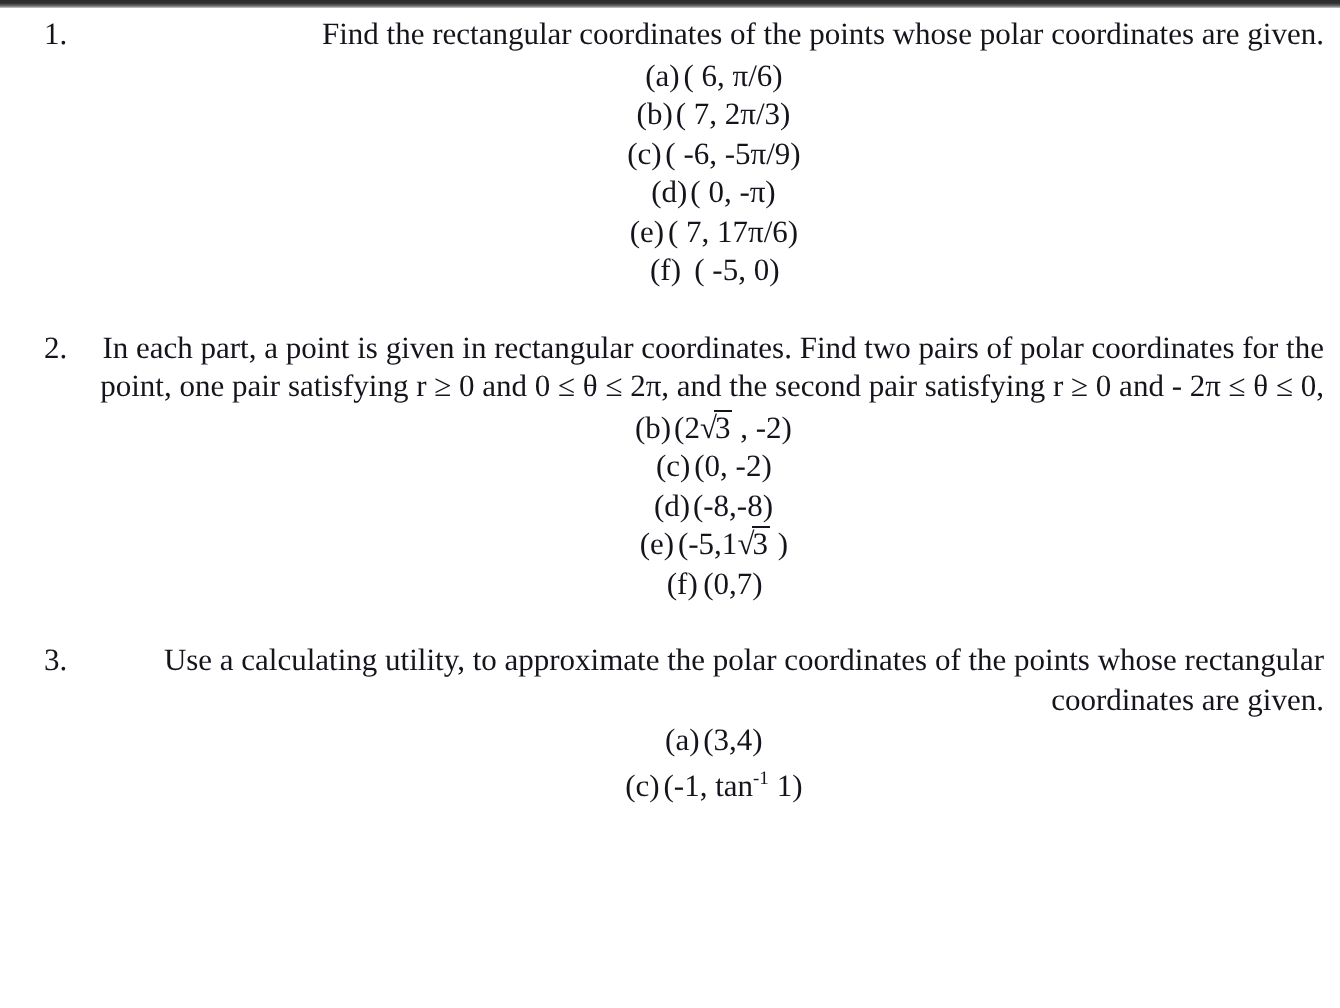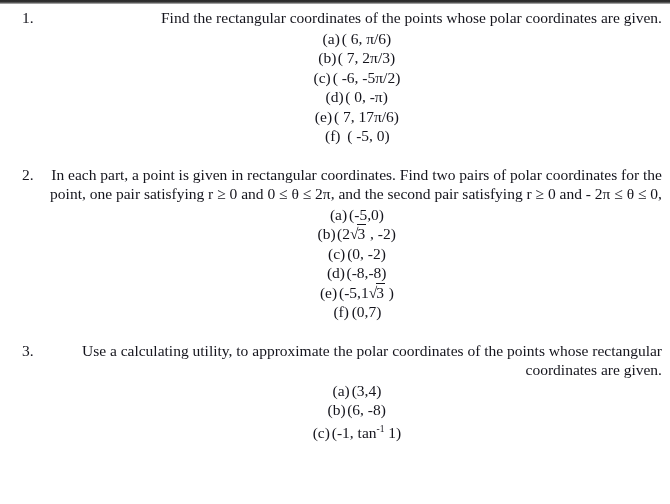--- a/index.html
+++ b/index.html
@@ -112,43 +112,40 @@
     <div class="prob-body">
       <div class="prob-intro">Find the rectangular coordinates of the points whose polar coordinates are given.</div>
       <div class="parts">
         <div class="part">
           <span class="lbl">(a)</span><span>( 6, π/6)</span>
         </div>
         <div class="part">
           <span class="lbl">(b)</span><span>( 7, 2π/3)</span>
         </div>
         <div class="part">
-          <span class="lbl">(c)</span><span>( -6, -5π/2)</span>
+          <span class="lbl">(c)</span><span>( -6, -5π/9)</span>
         </div>
         <div class="part">
           <span class="lbl">(d)</span><span>( 0, -π)</span>
         </div>
         <div class="part">
           <span class="lbl">(e)</span><span>( 7, 17π/6)</span>
         </div>
         <div class="part">
           <span class="lbl">(f)</span><span> ( -5, 0)</span>
         </div>
       </div>
     </div>
   </div>
 
   <div class="problem">
     <div class="prob-number">2.</div>
     <div class="prob-body">
       <div class="prob-intro">In each part, a point is given in rectangular coordinates. Find two pairs of polar coordinates for the point, one pair satisfying r ≥  0 and  0 ≤ θ ≤ 2π, and the second pair satisfying r ≥  0 and  - 2π ≤  θ  ≤  0,</div>
       <div class="parts">
-        <div class="part">
-          <span class="lbl">(a)</span><span>(-5,0)</span>
-        </div>
         <div class="part">
           <span class="lbl">(b)</span><span>(2</span><span class="sqrt"><span class="rad">√</span><span class="rnd">3</span></span><span> , -2)</span>
         </div>
         <div class="part">
           <span class="lbl">(c)</span><span>(0, -2)</span>
         </div>
         <div class="part">
           <span class="lbl">(d)</span><span>(-8,-8)</span>
         </div>
         <div class="part">
@@ -163,22 +160,19 @@
 
   <div class="problem">
     <div class="prob-number">3.</div>
     <div class="prob-body">
       <div class="prob-intro">Use a calculating utility, to approximate the polar coordinates of the points whose rectangular coordinates are given.</div>
       <div class="parts">
         <div class="part">
           <span class="lbl">(a)</span><span>(3,4)</span>
         </div>
         <div class="part">
-          <span class="lbl">(b)</span><span>(6, -8)</span>
-        </div>
-        <div class="part">
           <span class="lbl">(c)</span><span class="nb">(-1, tan</span><sup class="inv">-1</sup><span> 1)</span>
         </div>
       </div>
     </div>
   </div>
 
 </div>
 
 </body></html>

